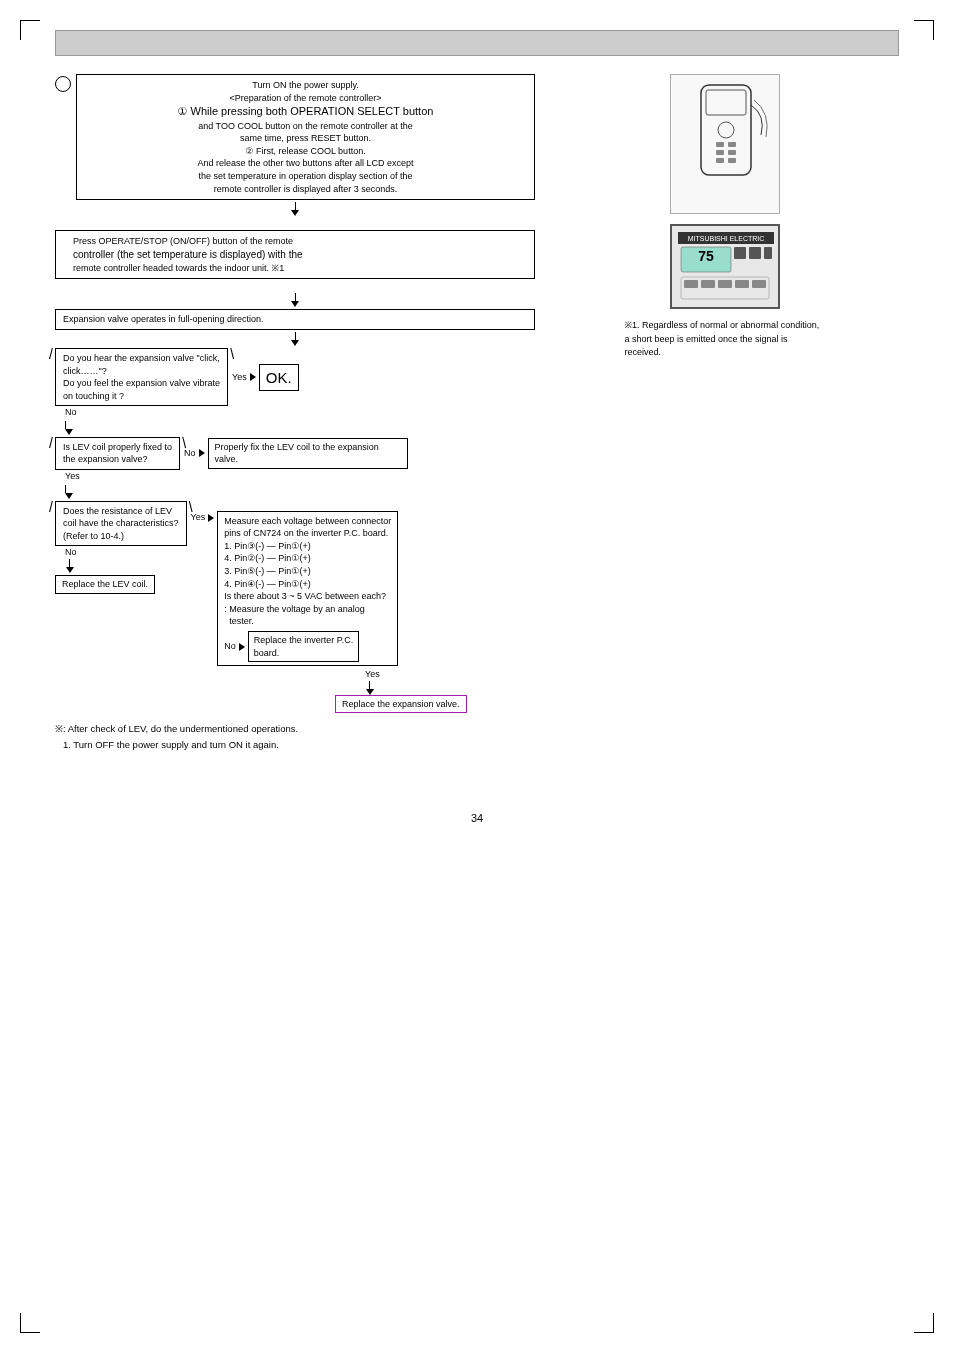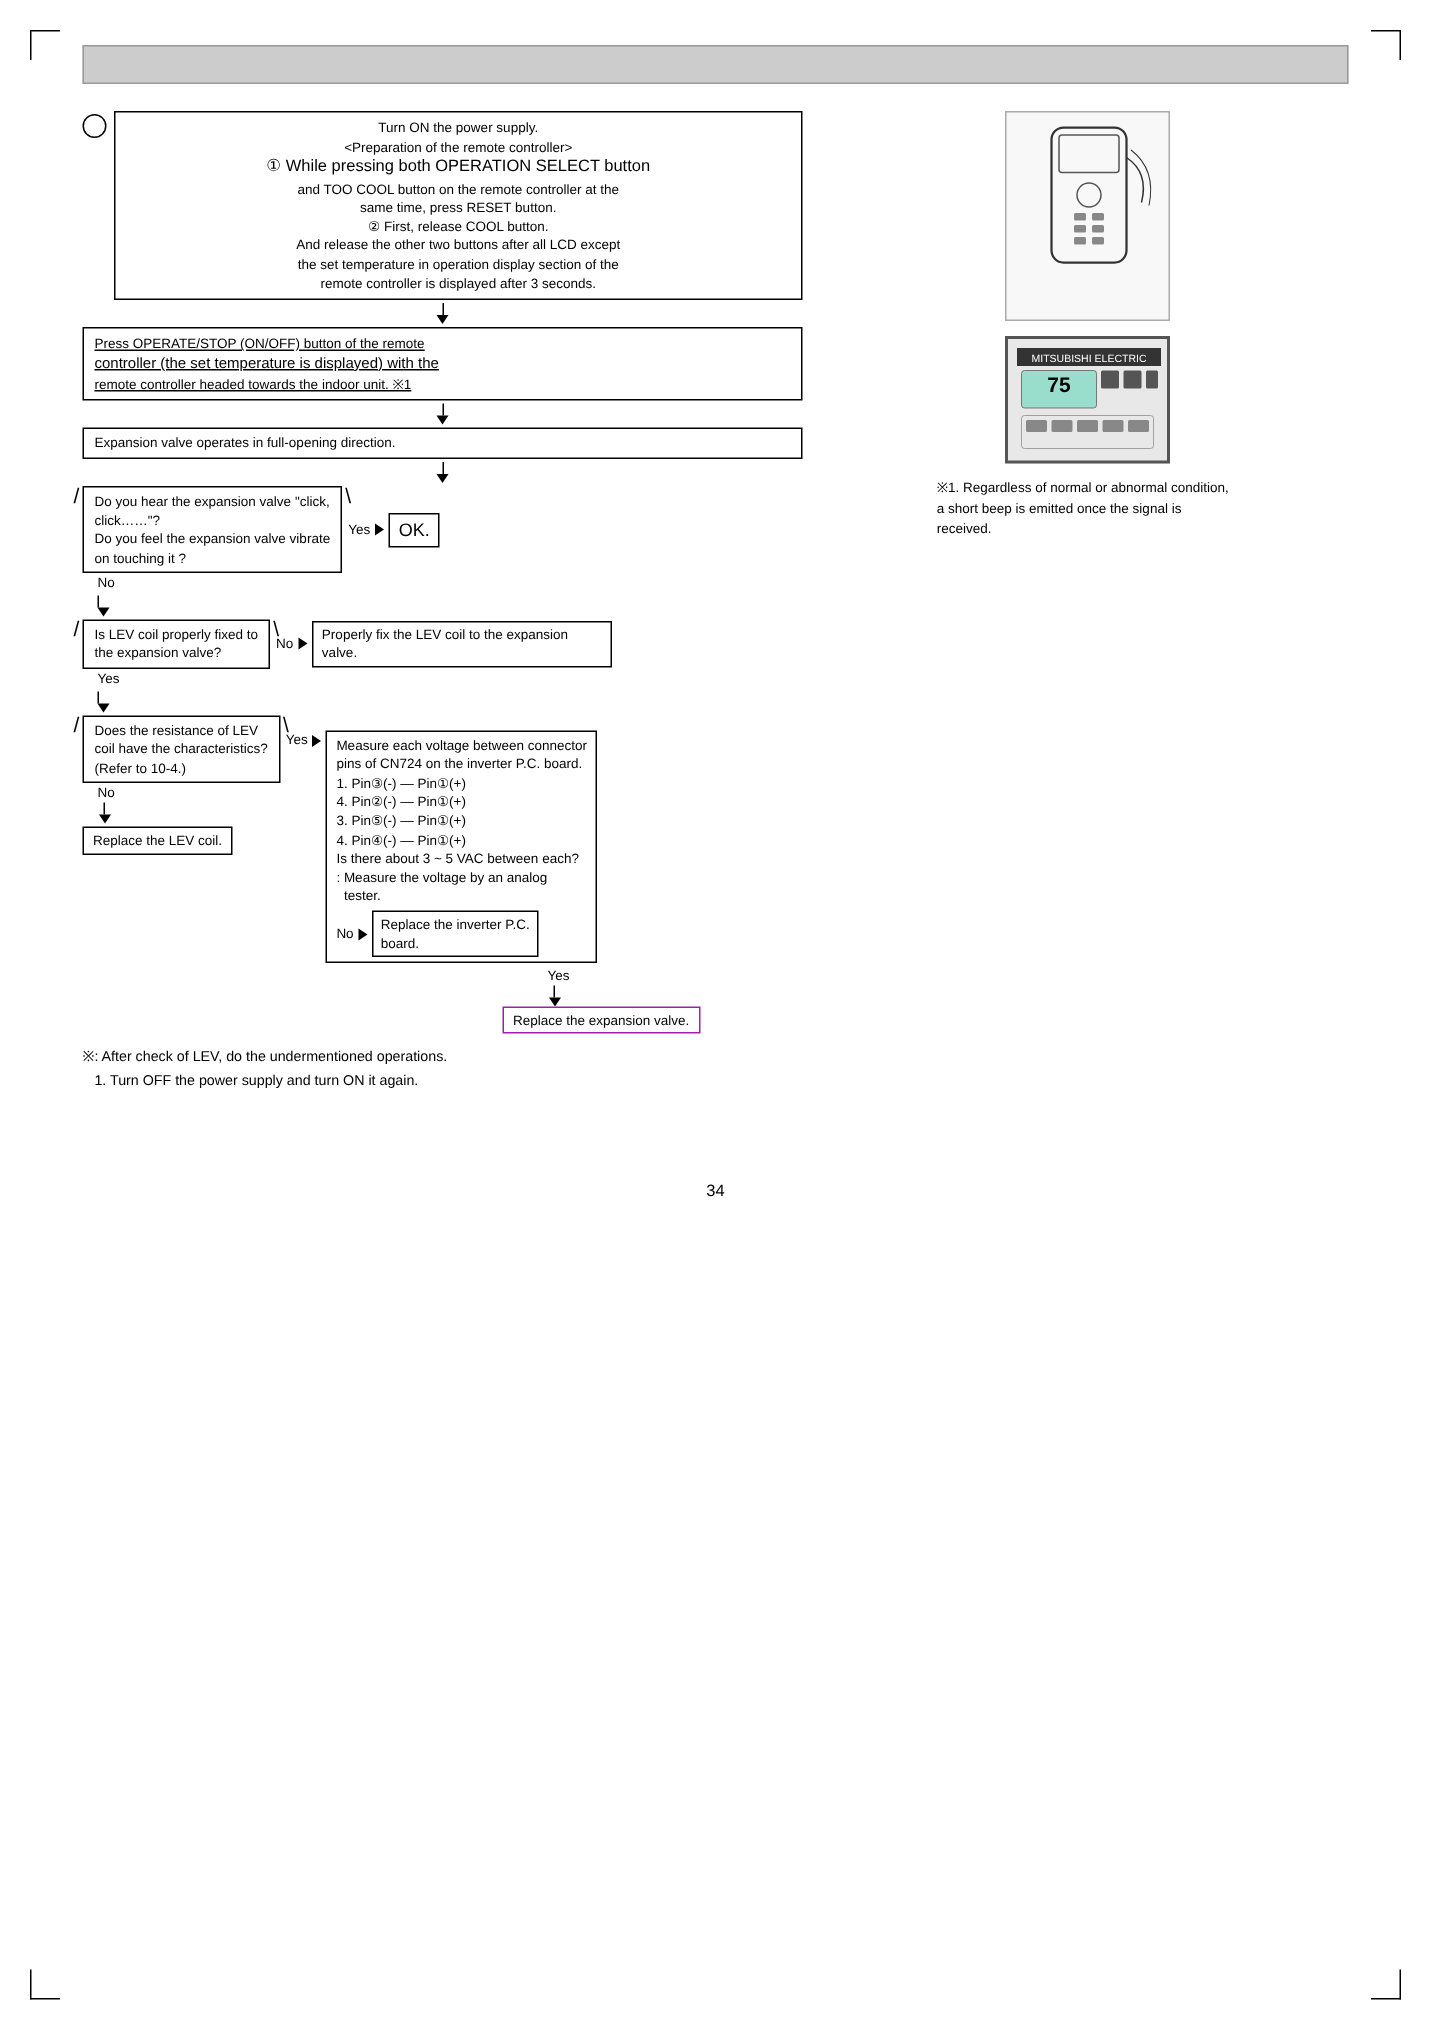--- a/index.html
+++ b/index.html
@@ -107,21 +107,21 @@
         </div>
       </div>
 
       
       <div class="center-col">
         <div style="width:1px; height:8px; background:#000; margin:0 auto;"></div>
         <div style="width:0; height:0; border-left:4px solid transparent; border-right:4px solid transparent; border-top:6px solid #000; margin:0 auto;"></div>
       </div>
 
       
-      <div style="border:1px solid #000; padding:4px 7px; margin:2px 0;text-decoration:underline;">
+      <div style="border:1px solid #000; padding:4px 17px; margin:14px 0;">
         <div style="font-size:9px;">Press OPERATE/STOP (ON/OFF) button of the remote</div>
         <div style="font-size:10px;">controller (the set temperature is displayed) with the</div>
         <div style="font-size:9px;">remote controller headed towards the indoor unit. ※1</div>
       </div>
 
       
       <div class="center-col">
         <div style="width:1px; height:8px; background:#000; margin:0 auto;"></div>
         <div style="width:0; height:0; border-left:4px solid transparent; border-right:4px solid transparent; border-top:6px solid #000; margin:0 auto;"></div>
       </div>
@@ -144,21 +144,21 @@
             <span style="font-size:14px; position:absolute; left:-7px; top:-2px; line-height:1;">/</span>
             <div>Do you hear the expansion valve "click,</div>
             <div>click……"?</div>
             <div>Do you feel the expansion valve vibrate</div>
             <div>on touching it ?</div>
             <span style="font-size:14px; position:absolute; right:-7px; top:-2px; line-height:1;">\</span>
           </div>
           <div style="display:flex; align-items:center; gap:3px;">
             <span style="font-size:9px;">Yes</span>
             <div style="width:0; height:0; border-top:4px solid transparent; border-bottom:4px solid transparent; border-left:6px solid #000;"></div>
-            <div style="border:1px solid #000; padding:2px 6px; font-size:12px;">OK.</div>
+            <div style="border:1px solid #000; padding:2px 6px; font-size:15px;">OK.</div>
           </div>
         </div>
         <div style="display:flex; align-items:center; margin-left:10px;">
           <span style="font-size:9px;">No</span>
         </div>
       </div>
 
       
       <div style="margin-left:10px;">
         <div style="width:1px; height:8px; background:#000;"></div>

